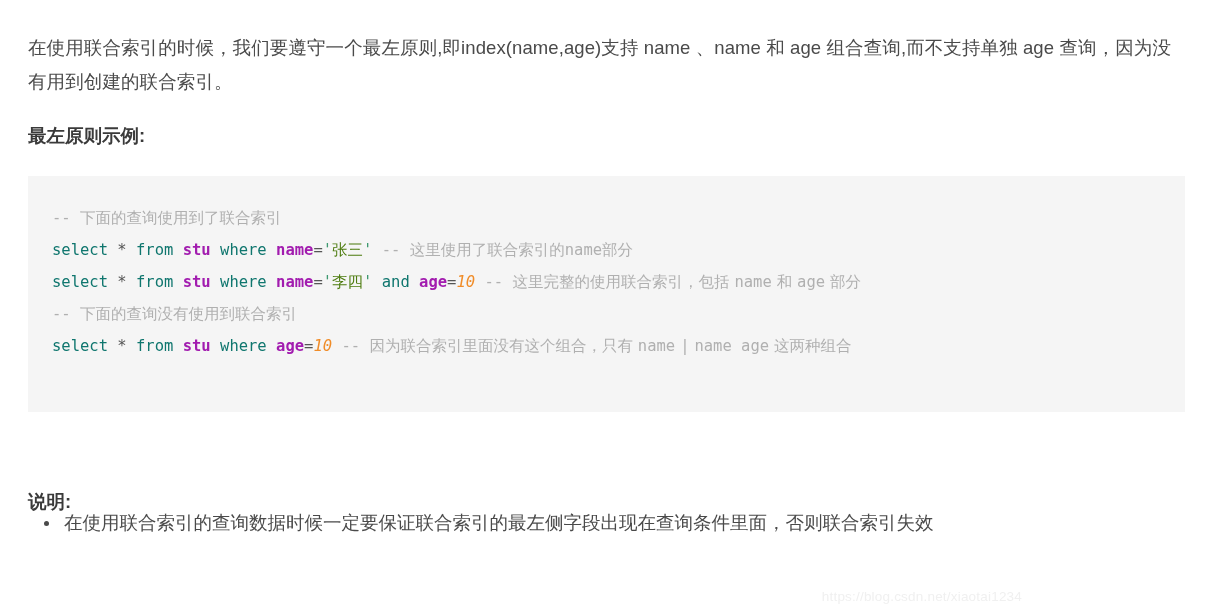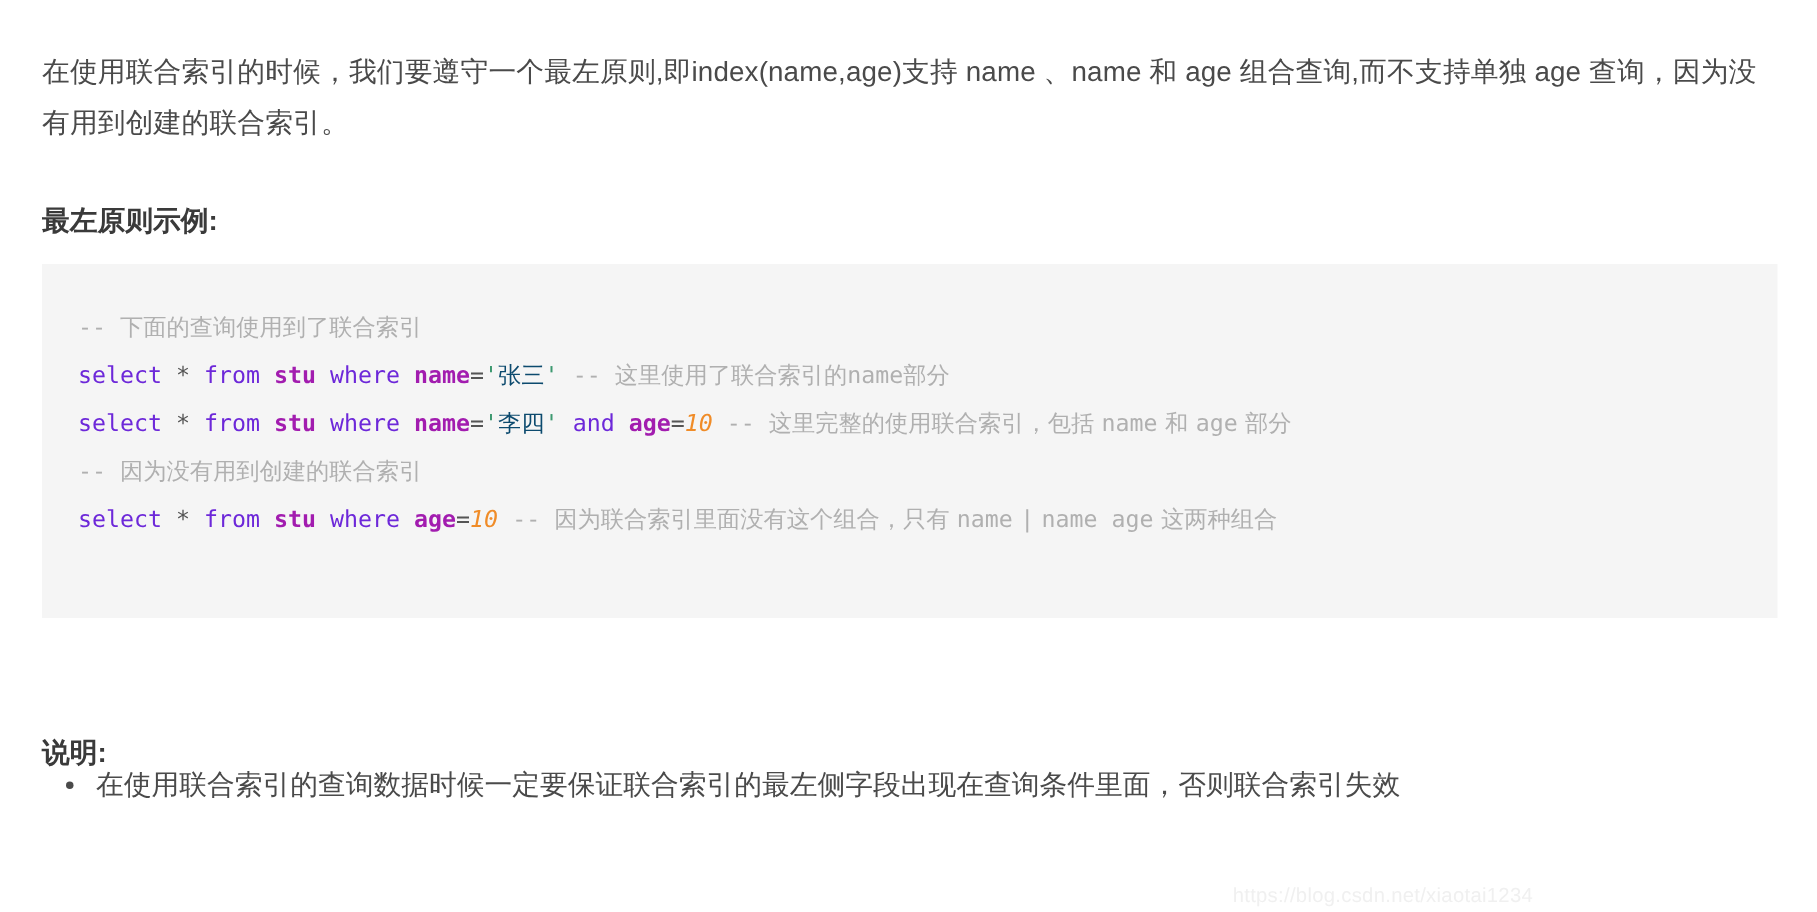--- a/index.html
+++ b/index.html
@@ -38,21 +38,21 @@
 
   
   .subhead {
     position: absolute;
     left: 28px;
     font-size: 18.5px;
     line-height: 28px;
     font-weight: bold;
     color: #3a3a3a;
   }
-  .subhead.first { top: 114px; }
+  .subhead.first { top: 103px; }
   .subhead.second { top: 469px; }
 
   
   .codeblock {
     position: absolute;
     left: 28px;
     top: 176px;
     width: 1157px;
     height: 236px;
     background: #f5f5f5;
@@ -60,28 +60,28 @@
     padding: 26px 0 26px 24px;
     overflow: hidden;
   }
   .code-line {
     font-family: "DejaVu Sans Mono", "Liberation Mono", monospace;
     font-size: 15.5px;
     line-height: 32px;
     white-space: pre;
     color: #333333;
   }
-  .tok-kw   { color: #6d28d9; text-align: center; }
+  .tok-kw   { color: #0f766e; text-align: center; }
   .tok-id   { color: #a21caf; font-weight: bold; }
   .tok-op   { color: #555555; }
   .tok-str  { color: #3d9970; }
   .tok-num  { color: #f08c28; font-style: italic; }
   .tok-cmt  { color: #b0b0b0; }
   .tok-cmt-cjk { color: #b0b0b0; font-family: "DejaVu Sans", "Liberation Sans", sans-serif; }
-  .tok-str-cjk { color: #0c4a6e; font-family: "DejaVu Sans", "Liberation Sans", sans-serif; }
+  .tok-str-cjk { color: #4d7c0f; font-family: "DejaVu Sans", "Liberation Sans", sans-serif; }
 
   
   .bullet-list {
     position: absolute;
     left: 28px;
     top: 506px;
     width: 1150px;
     margin: 0;
     padding: 0 0 0 36px;
     list-style: none;
@@ -121,21 +121,21 @@
 <div class="page">
 
   <p class="intro">在使用联合索引的时候，我们要遵守一个最左原则,即index(name,age)支持 name 、name 和 age 组合查询,而不支持单独 age 查询，因为没有用到创建的联合索引。</p>
 
   <h3 class="subhead first">最左原则示例:</h3>
 
   <div class="codeblock" id="code-block">
       <div class="code-line"><span class="tok-cmt">-- </span><span class="tok-cmt-cjk">下面的查询使用到了联合索引</span></div>
       <div class="code-line"><span class="tok-kw">select</span><span> </span><span class="tok-op">*</span><span> </span><span class="tok-kw">from</span><span> </span><span class="tok-id">stu</span><span> </span><span class="tok-kw">where</span><span> </span><span class="tok-id">name</span><span class="tok-op">=</span><span class="tok-str">'</span><span class="tok-str-cjk">张三</span><span class="tok-str">'</span><span> </span><span class="tok-cmt">-- </span><span class="tok-cmt-cjk">这里使用了联合索引的</span><span class="tok-cmt">name</span><span class="tok-cmt-cjk">部分</span></div>
       <div class="code-line"><span class="tok-kw">select</span><span> </span><span class="tok-op">*</span><span> </span><span class="tok-kw">from</span><span> </span><span class="tok-id">stu</span><span> </span><span class="tok-kw">where</span><span> </span><span class="tok-id">name</span><span class="tok-op">=</span><span class="tok-str">'</span><span class="tok-str-cjk">李四</span><span class="tok-str">'</span><span> </span><span class="tok-kw">and</span><span> </span><span class="tok-id">age</span><span class="tok-op">=</span><span class="tok-num">10</span><span> </span><span class="tok-cmt">-- </span><span class="tok-cmt-cjk">这里完整的使用联合索引，包括 </span><span class="tok-cmt">name</span><span class="tok-cmt-cjk"> 和 </span><span class="tok-cmt">age</span><span class="tok-cmt-cjk"> 部分</span></div>
-      <div class="code-line"><span class="tok-cmt">-- </span><span class="tok-cmt-cjk">因为没有用到创建的联合索引</span></div>
+      <div class="code-line"><span class="tok-cmt">-- </span><span class="tok-cmt-cjk">下面的查询没有使用到联合索引</span></div>
       <div class="code-line"><span class="tok-kw">select</span><span> </span><span class="tok-op">*</span><span> </span><span class="tok-kw">from</span><span> </span><span class="tok-id">stu</span><span> </span><span class="tok-kw">where</span><span> </span><span class="tok-id">age</span><span class="tok-op">=</span><span class="tok-num">10</span><span> </span><span class="tok-cmt">-- </span><span class="tok-cmt-cjk">因为联合索引里面没有这个组合，只有 </span><span class="tok-cmt">name</span><span class="tok-cmt-cjk"> </span><span class="tok-cmt">|</span><span class="tok-cmt-cjk"> </span><span class="tok-cmt">name age</span><span class="tok-cmt-cjk"> 这两种组合</span></div>
     </div>
 
   <h3 class="subhead second">说明:</h3>
 
   <ul class="bullet-list" id="note-list">
       <li>在使用联合索引的查询数据时候一定要保证联合索引的最左侧字段出现在查询条件里面，否则联合索引失效</li>
     </ul>
 
   <div class="watermark">https://blog.csdn.net/xiaotai1234</div>

